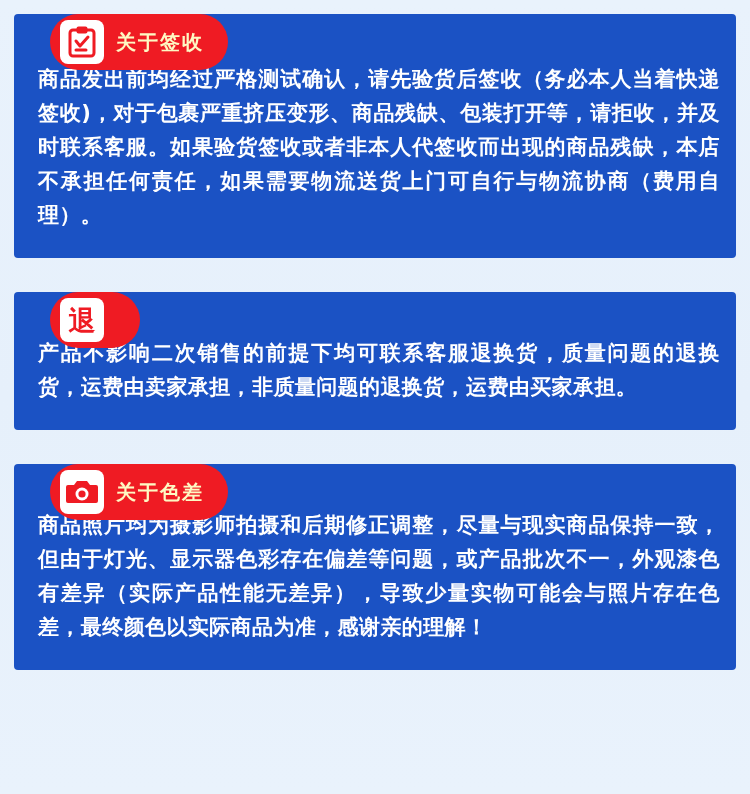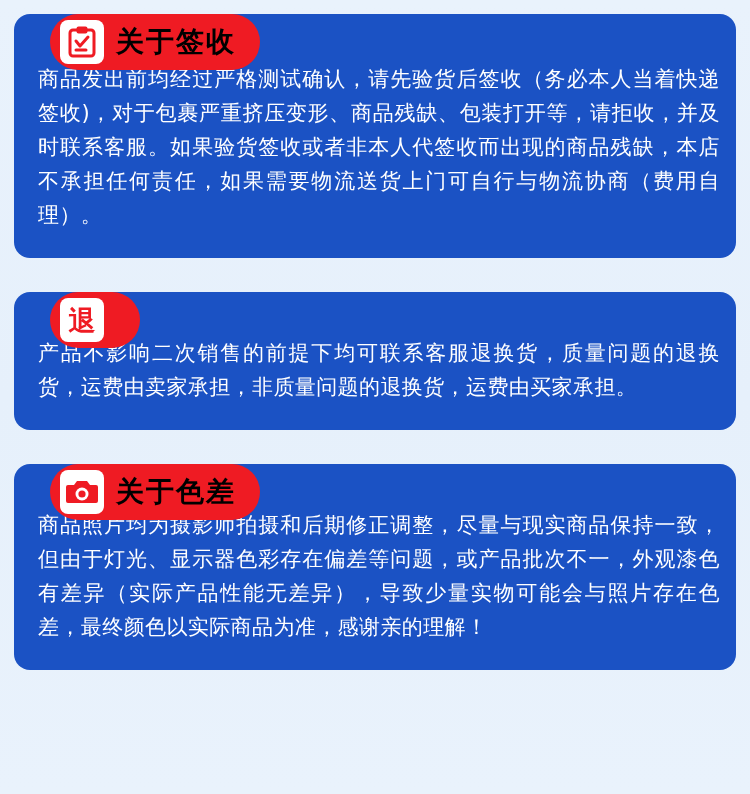--- a/index.html
+++ b/index.html
@@ -20,24 +20,25 @@
     background: linear-gradient(180deg, #e9f2fc 0%, #e6f0fb 50%, #e9f2fc 100%);
     box-sizing: border-box;
     padding: 14px 14px 14px 14px;
   }
   .section {
     position: relative;
     margin-bottom: 30px;
   }
   .panel {
     background: #1b52c4;
-    border-radius: 16px;
+    border-radius: 4px;
     padding: 44px 16px 26px 24px;
     color: #ffffff;
     box-sizing: border-box;
+    font-weight: bold;
   }
   .panel.first { padding-top: 48px; }
   .body-text {
     font-size: 21px;
     line-height: 1.62;
     letter-spacing: 0.4px;
     color: #ffffff;
     text-align: justify;
     word-break: break-all;
   }
@@ -61,23 +62,23 @@
     border-radius: 8px;
     background: #ffffff;
     display: flex;
     align-items: center;
     justify-content: center;
     margin-right: 12px;
     flex: none;
     color: #ef1b23;
   }
   .badge-title {
-    font-size: 28px;
+    font-size: 20px;
     font-weight: bold;
-    color: #000000;
+    color: #fef9c3;
     letter-spacing: 2px;
     white-space: nowrap;
     line-height: 1;
   }
   .icon-char {
     font-size: 27px;
     font-weight: bold;
     color: #ef1b23;
     line-height: 1;
   }

